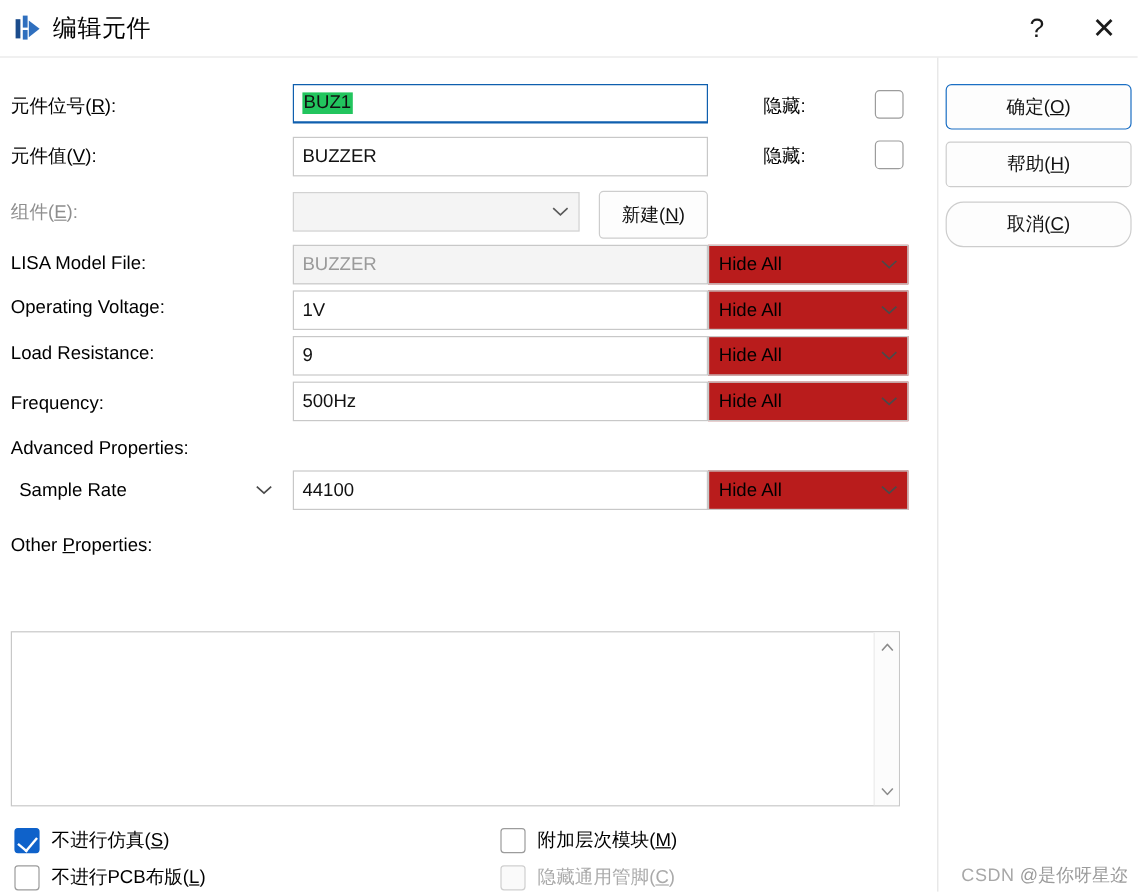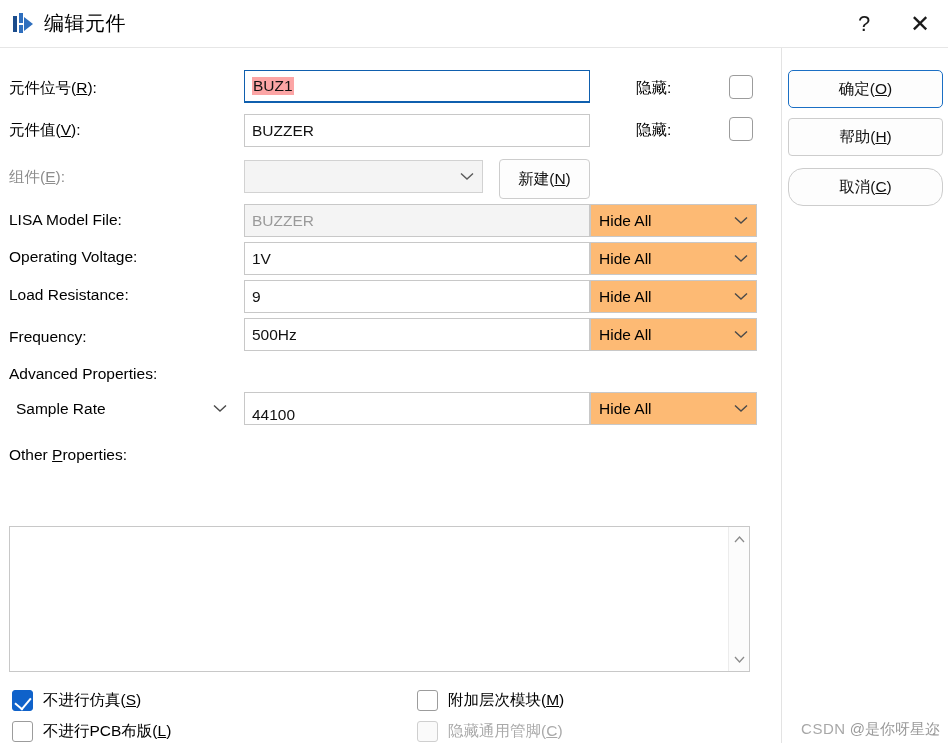--- a/index.html
+++ b/index.html
@@ -110,29 +110,29 @@
     align-items: center;
     font-size: 15.5px;
     color: #111;
   }
   .tfield.focused {
     border: 1px solid #0f5fae;
     border-bottom-width: 2px;
   }
   .tfield.readonly { background: #f4f4f4; color: #9a9a9a; }
   .sel-text {
-    background: #fca5a5;
+    background: #22c55e;
     color: #111;
     padding: 0 1px;
   }
 
   .combo {
     position: absolute;
     border: 1px solid #c8c8c8;
-    background: #fdba74;
+    background: #b91c1c;
     height: 33px;
     display: flex;
     align-items: center;
     padding: 0 6px 0 8px;
     font-size: 15.5px;
   }
   .combo .cb-text { flex: 1; }
   .combo .chev {
     width: 18px; height: 18px;
     display: flex; align-items: center; justify-content: center;
@@ -350,21 +350,21 @@
 
     <div class="combo" style="left:8px; top:344px; width:227px; border:none; background:transparent;">
       <span class="cb-text">Sample Rate</span>
       <span class="chev">
         <svg width="14" height="9" viewBox="0 0 14 9">
             <path d="M1 1.5 L7 7 L13 1.5" fill="none" stroke="#4a4a4a" stroke-width="1.4"></path>
           </svg>
       </span>
     </div>
 
-    <div class="tfield" style="left:244px; top:344px; width:346px;align-items:flex-end;">
+    <div class="tfield" style="left:244px; top:344px; width:346px;">
       <span>44100</span>
     </div>
     <div class="combo" style="left:590px; top:344px; width:167px;">
       <span class="cb-text">Hide All</span>
       <span class="chev">
         <svg width="14" height="9" viewBox="0 0 14 9">
             <path d="M1 1.5 L7 7 L13 1.5" fill="none" stroke="#4a4a4a" stroke-width="1.4"></path>
           </svg>
       </span>
     </div>

